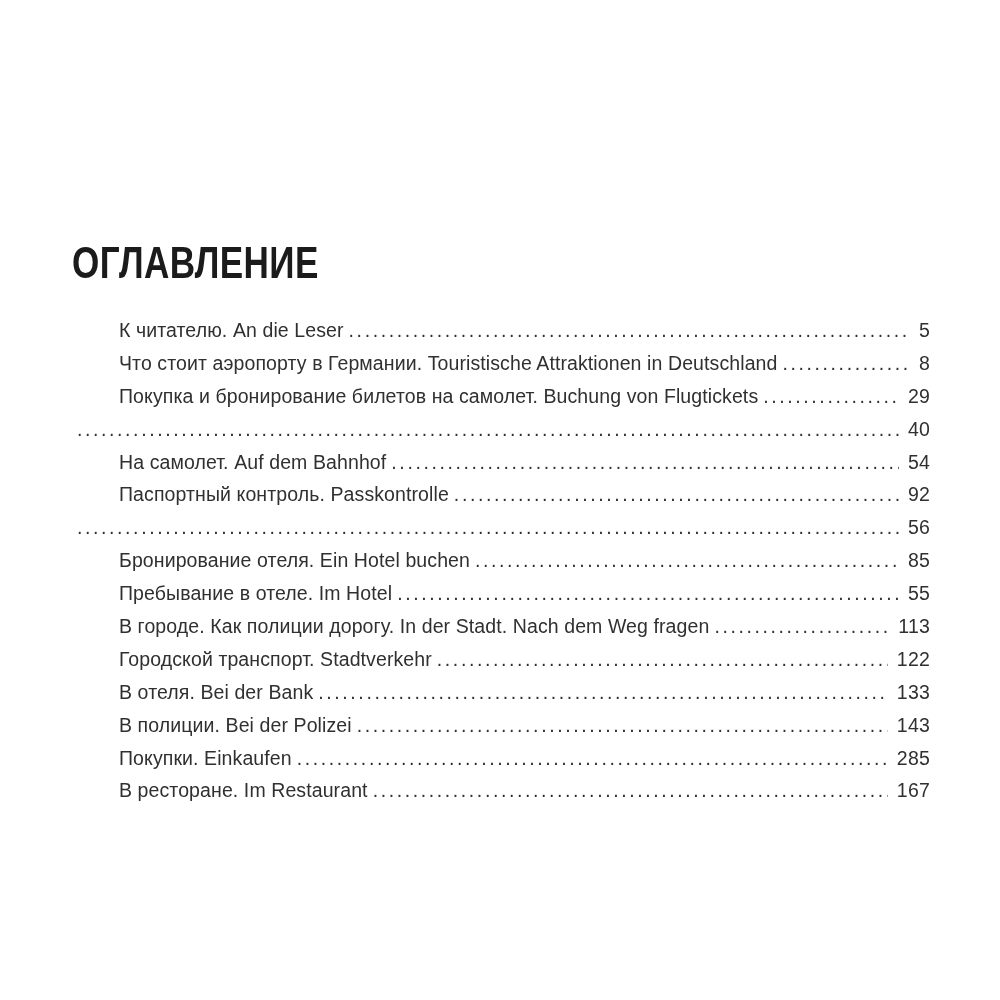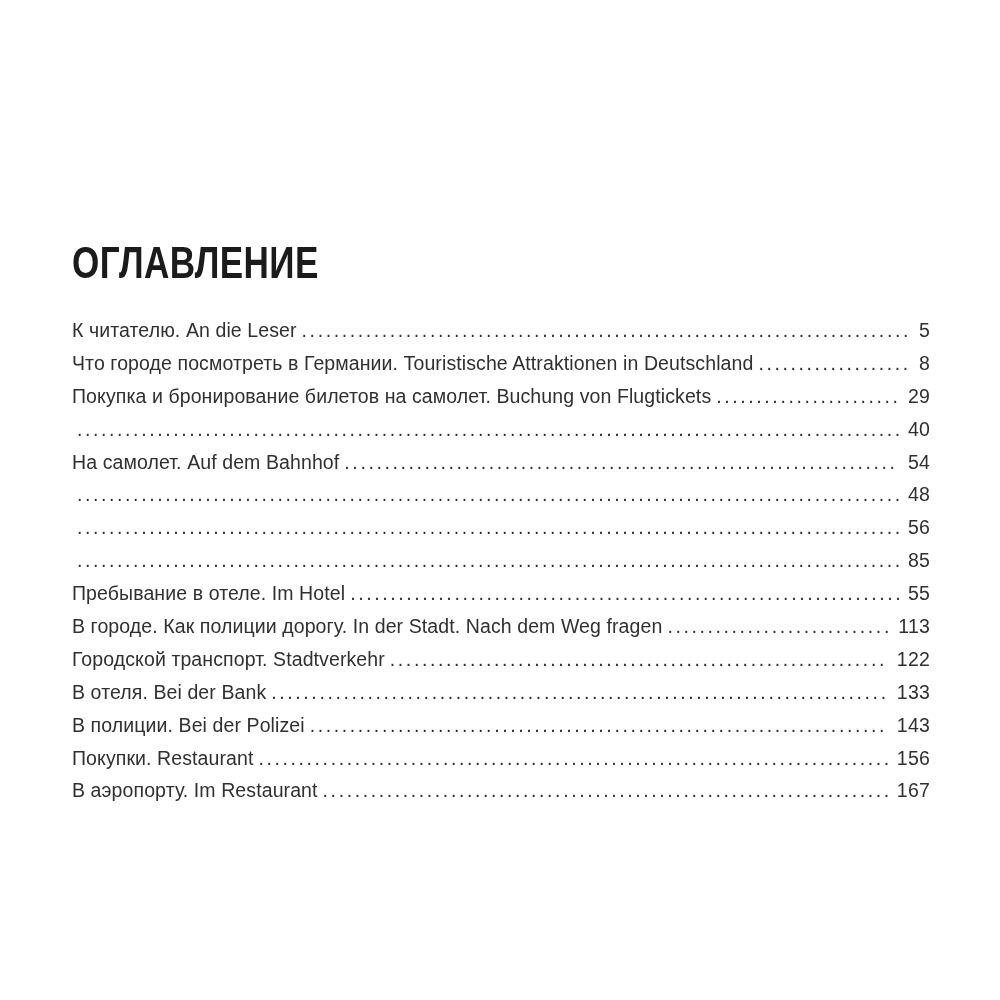--- a/index.html
+++ b/index.html
@@ -39,20 +39,21 @@
     align-items: baseline;
     height: 32.9px;
     font-size: 19.5px;
     line-height: 32.9px;
     color: #303030;
   }
   .toc-label {
     white-space: nowrap;
     flex: 0 0 auto;
     letter-spacing: 0.1px;
+    margin-left: 47px;
   }
   .toc-leader {
     flex: 1 1 auto;
     min-width: 14px;
     overflow: hidden;
     white-space: nowrap;
     margin-left: 5px;
     margin-right: 9px;
     letter-spacing: 2.6px;
     color: #303030;
@@ -71,21 +72,21 @@
   <div class="content">
     <div class="title">ОГЛАВЛЕНИЕ</div>
     <div class="toc" id="toc-list">
   <div class="toc-row">
     <span class="toc-label">К читателю. An die Leser</span>
     <span class="toc-leader">........................................................................................................................................................................................................</span>
     <span class="toc-page">5</span>
   </div>
 
   <div class="toc-row">
-    <span class="toc-label">Что городе посмотреть в Германии. Touristische Attraktionen in Deutschland</span>
+    <span class="toc-label">Что стоит аэропорту в Германии. Touristische Attraktionen in Deutschland</span>
     <span class="toc-leader">........................................................................................................................................................................................................</span>
     <span class="toc-page">8</span>
   </div>
 
   <div class="toc-row">
     <span class="toc-label">Покупка и бронирование билетов на самолет. Buchung von Flugtickets</span>
     <span class="toc-leader">........................................................................................................................................................................................................</span>
     <span class="toc-page">29</span>
   </div>
 
@@ -94,30 +95,32 @@
     <span class="toc-page">40</span>
   </div>
 
   <div class="toc-row">
     <span class="toc-label">На самолет. Auf dem Bahnhof</span>
     <span class="toc-leader">........................................................................................................................................................................................................</span>
     <span class="toc-page">54</span>
   </div>
 
   <div class="toc-row">
+    <span class="toc-label">Паспортный контроль. Passkontrolle</span>
     <span class="toc-leader">........................................................................................................................................................................................................</span>
-    <span class="toc-page">48</span>
+    <span class="toc-page">92</span>
   </div>
 
   <div class="toc-row">
     <span class="toc-leader">........................................................................................................................................................................................................</span>
     <span class="toc-page">56</span>
   </div>
 
   <div class="toc-row">
+    <span class="toc-label">Бронирование отеля. Ein Hotel buchen</span>
     <span class="toc-leader">........................................................................................................................................................................................................</span>
     <span class="toc-page">85</span>
   </div>
 
   <div class="toc-row">
     <span class="toc-label">Пребывание в отеле. Im Hotel</span>
     <span class="toc-leader">........................................................................................................................................................................................................</span>
     <span class="toc-page">55</span>
   </div>
 
@@ -139,25 +142,25 @@
     <span class="toc-page">133</span>
   </div>
 
   <div class="toc-row">
     <span class="toc-label">В полиции. Bei der Polizei</span>
     <span class="toc-leader">........................................................................................................................................................................................................</span>
     <span class="toc-page">143</span>
   </div>
 
   <div class="toc-row">
-    <span class="toc-label">Покупки. Restaurant</span>
+    <span class="toc-label">Покупки. Einkaufen</span>
     <span class="toc-leader">........................................................................................................................................................................................................</span>
-    <span class="toc-page">156</span>
+    <span class="toc-page">285</span>
   </div>
 
   <div class="toc-row">
-    <span class="toc-label">В аэропорту. Im Restaurant</span>
+    <span class="toc-label">В ресторане. Im Restaurant</span>
     <span class="toc-leader">........................................................................................................................................................................................................</span>
     <span class="toc-page">167</span>
   </div>
 </div>
   </div>
 </div>
 
 </body></html>

